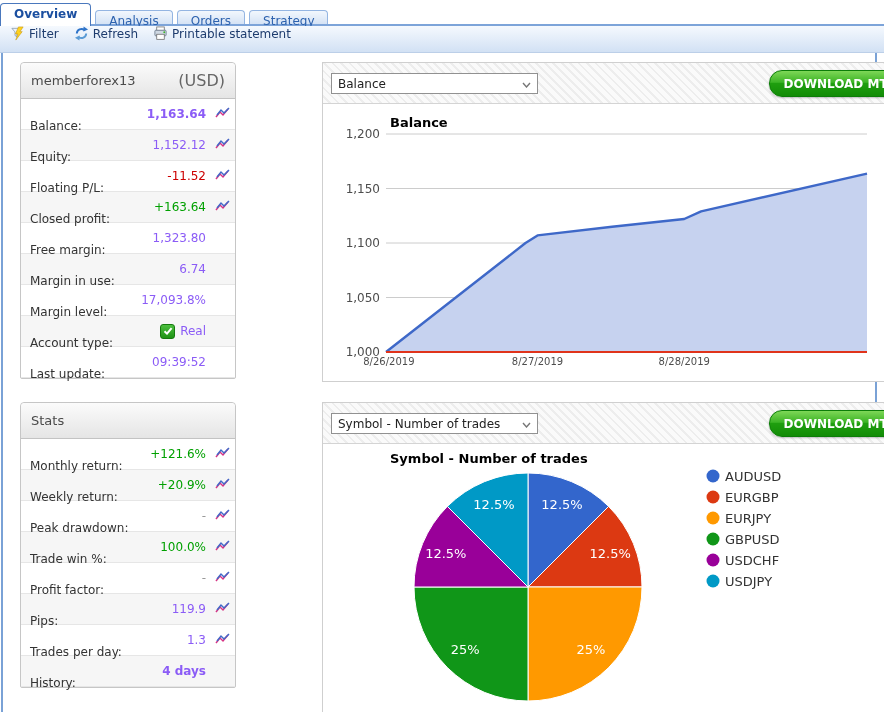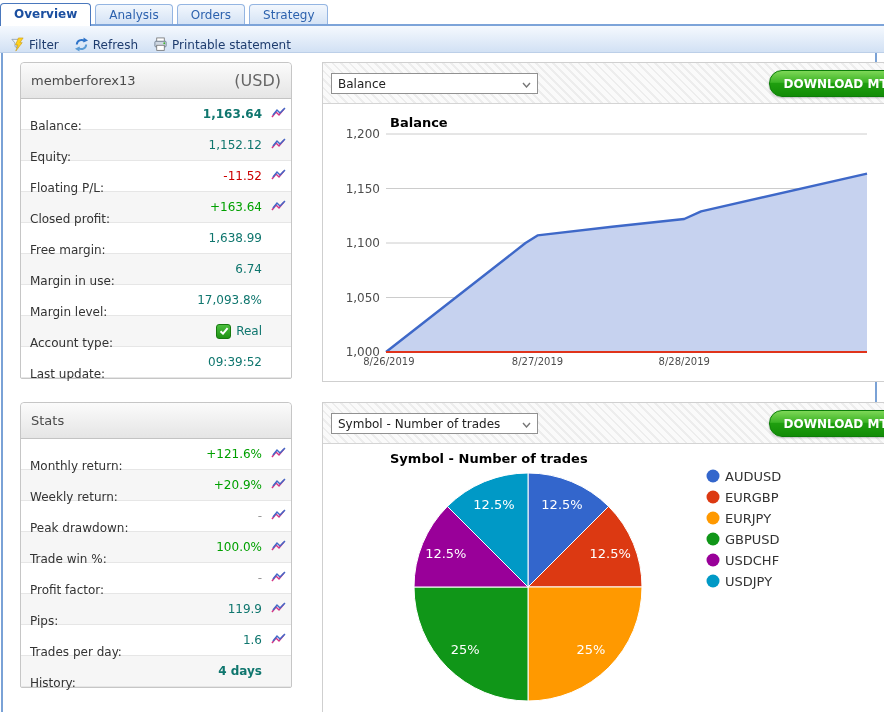--- a/index.html
+++ b/index.html
@@ -9,64 +9,64 @@
     background:#ffffff; font-family:"DejaVu Sans", sans-serif;
   }
 
   
   .tabbar {
     position:absolute; top:0; left:0; right:0; height:26px;
     background:#ffffff; border-bottom:2px solid #7da4d9;
     display:flex; align-items:flex-end; gap:4px; padding-left:0;
   }
   .tab {
-    height:20px; padding:3px 13px 2px 13px; font-size:12px; color:#2d62ae;
+    height:14px; padding:3px 13px 2px 13px; font-size:12px; color:#2d62ae;
     background:linear-gradient(#f2f7fd,#d5e3f5);
     border:1px solid #94b5e2; border-bottom:none;
     border-radius:4px 4px 0 0; cursor:pointer; white-space:nowrap;
   }
   .tab.active {
     background:#ffffff; font-weight:bold; color:#1b4fa0;
     border-color:#4a78bd; height:23px; margin-bottom:-2px; z-index:2;
   }
 
   
   .toolbar {
     position:absolute; top:26px; left:0; right:0; height:27px;
     background:linear-gradient(#f5f9fe,#d2e1f4);
     border-bottom:1px solid #bccfe8;
-    display:flex; align-items:flex-end; gap:15px; padding-left:10px;
+    display:flex; align-items:flex-start; gap:15px; padding-left:10px;
   }
   .tool { display:flex; align-items:center; gap:4px; font-size:12px; color:#1e3c6e; cursor:pointer; }
   .tool svg { display:block; }
 
   
   .edge { position:absolute; top:53px; bottom:0; width:2px; background:#7aa2d6; }
   .edge.left { left:1px; } .edge.right { left:875px; }
 
   
   .side-panel {
-    position:absolute; left:20px; width:272px; background:#fff;
+    position:absolute; left:20px; width:216px; background:#fff;
     border:1px solid #c6c6c6; border-radius:4px 4px 2px 2px;
   }
   .side-panel-header {
     height:36px; background:linear-gradient(#fbfbfb,#e5e5e5);
     border-bottom:1px solid #c3c3c3; border-radius:4px 4px 0 0;
     display:flex; align-items:center; padding:0 10px;
   }
   .side-panel-header .ttl { font-size:13px; color:#4a4a4a; }
   .side-panel-header .cur { margin-left:auto; font-size:16px; color:#666; }
   .row {
     height:31px; display:flex; align-items:center;
     padding:0 5px 0 9px; border-bottom:1px solid #e6e6e6;
     font-size:12px; color:#333; background:#fff;
   }
   .row:nth-child(even) { background:#f6f6f6; }
   .row .lbl { white-space:nowrap;margin-top:24px; }
-  .row .val { margin-left:auto; color:#0f766e; display:flex; align-items:center; }
+  .row .val { margin-left:auto; color:#8b5cf6; display:flex; align-items:center; }
   .val.positive { color:#00a000; }
   .val.negative { color:#cc0000; }
   .val.muted { color:#999; }
   .val.bold { font-weight:bold; }
   .icon-slot { width:24px; display:flex; justify-content:flex-end; align-items:center; }
   .chk {
     width:15px; height:15px; margin-right:5px; border-radius:3px;
     background:linear-gradient(#4cbf3f,#1e9214); border:1px solid #167a0e;
     display:inline-flex; align-items:center; justify-content:center;
   }
@@ -197,21 +197,21 @@
         <span class="icon-slot">
           <span style="cursor: pointer;"><svg width="15" height="12" viewBox="0 0 15 12">
               <polyline points="1,10 5,5 8,8 13,2" stroke="#d63384" fill="none" stroke-width="1.5"></polyline>
               <polyline points="2,8 6,3 9,6 14,1" stroke="#4169c8" fill="none" stroke-width="1.5"></polyline>
             </svg></span>
         </span>
       </div>
       <div class="row">
         <span class="lbl">Free margin:</span>
         <span class="val">
-          <span>1,638.99</span>
+          <span>1,323.80</span>
         </span>
         <span class="icon-slot"></span>
       </div>
       <div class="row">
         <span class="lbl">Margin in use:</span>
         <span class="val">
           <span>6.74</span>
         </span>
         <span class="icon-slot"></span>
       </div>
@@ -317,21 +317,21 @@
         <span class="icon-slot">
           <span style="cursor: pointer;"><svg width="15" height="12" viewBox="0 0 15 12">
               <polyline points="1,10 5,5 8,8 13,2" stroke="#d63384" fill="none" stroke-width="1.5"></polyline>
               <polyline points="2,8 6,3 9,6 14,1" stroke="#4169c8" fill="none" stroke-width="1.5"></polyline>
             </svg></span>
         </span>
       </div>
       <div class="row">
         <span class="lbl">Trades per day:</span>
         <span class="val">
-          <span>1.6</span>
+          <span>1.3</span>
         </span>
         <span class="icon-slot">
           <span style="cursor: pointer;"><svg width="15" height="12" viewBox="0 0 15 12">
               <polyline points="1,10 5,5 8,8 13,2" stroke="#d63384" fill="none" stroke-width="1.5"></polyline>
               <polyline points="2,8 6,3 9,6 14,1" stroke="#4169c8" fill="none" stroke-width="1.5"></polyline>
             </svg></span>
         </span>
       </div>
       <div class="row">
         <span class="lbl">History:</span>

